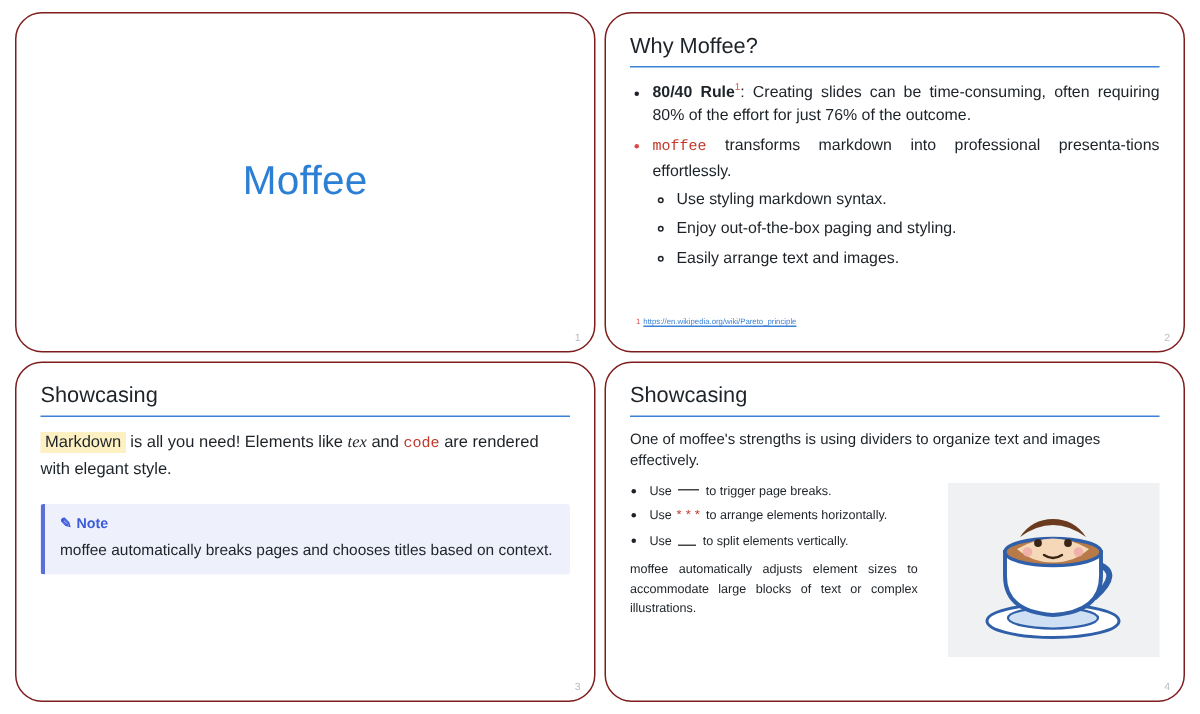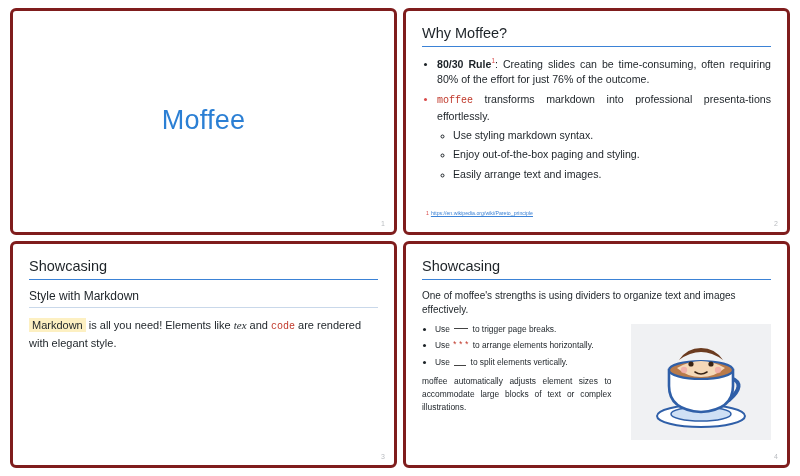--- a/index.html
+++ b/index.html
@@ -16,22 +16,22 @@
     height: 476px;
     display: grid;
     grid-template-columns: 1fr 1fr;
     grid-template-rows: 1fr 1fr;
     gap: 6px;
     padding: 8px 10px;
   }
   .slide {
     position: relative;
     background: #ffffff;
-    border: 3px solid #7f1d1d;
-    border-radius: 6px;
+    border: 1px solid #7f1d1d;
+    border-radius: 18px;
     overflow: hidden;
     padding: 14px 16px 6px 16px;
   }
   .pagenum {
     position: absolute;
     right: 9px;
     bottom: 5px;
     font-size: 7px;
     color: #b9bcc0;
   }
@@ -187,42 +187,47 @@
 
   <div class="slide s1">
     <div class="title-main">Moffee</div>
     <div class="pagenum">1</div>
   </div>
 
   <div class="slide s2">
     <div class="s-head">Why Moffee?</div>
     <ul class="lv1 txt">
       <li>
-        <span class="bold">80/30 Rule</span><span class="sup">1</span><span>: Creating slides can be time-consuming, often requiring 80% of the effort for just 76% of the outcome.</span>
+        <span class="bold">80/40 Rule</span><span class="sup">1</span><span>: Creating slides can be time-consuming, often requiring 80% of the effort for just 76% of the outcome.</span>
       </li>
       <li class="red-m">
         <span class="code">moffee</span><span> transforms markdown into professional presenta-tions effortlessly.</span>
         <ul class="lv2">
           <li>Use styling markdown syntax.</li>
           <li>Enjoy out-of-the-box paging and styling.</li>
           <li>Easily arrange text and images.</li>
         </ul>
       </li>
     </ul>
     <div class="footnote">
       <span class="fn-mark">1</span><a href="#">https://en.wikipedia.org/wiki/Pareto_principle</a>
     </div>
     <div class="pagenum">2</div>
   </div>
 
   <div class="slide s3">
     <div class="s-head">Showcasing</div>
-    <div class="sub-head">Style with Markdown</div>
     <div class="body">
       <span class="hl">Markdown</span><span> is all you need! Elements like </span><span class="tex">tex</span><span> and </span><span class="inline-code">code</span><span> are rendered with elegant style.</span>
+    </div>
+    <div class="note">
+      <div class="note-title">
+        <span class="pen">✎</span><span>Note</span>
+      </div>
+      <div class="note-body">moffee automatically breaks pages and chooses titles based on context.</div>
     </div>
     <div class="pagenum">3</div>
   </div>
 
   <div class="slide s4">
     <div class="s-head">Showcasing</div>
     <p class="intro">One of moffee's strengths is using dividers to organize text and images effectively.</p>
     <div class="cols">
       <div class="left">
         <ul class="lv1">

